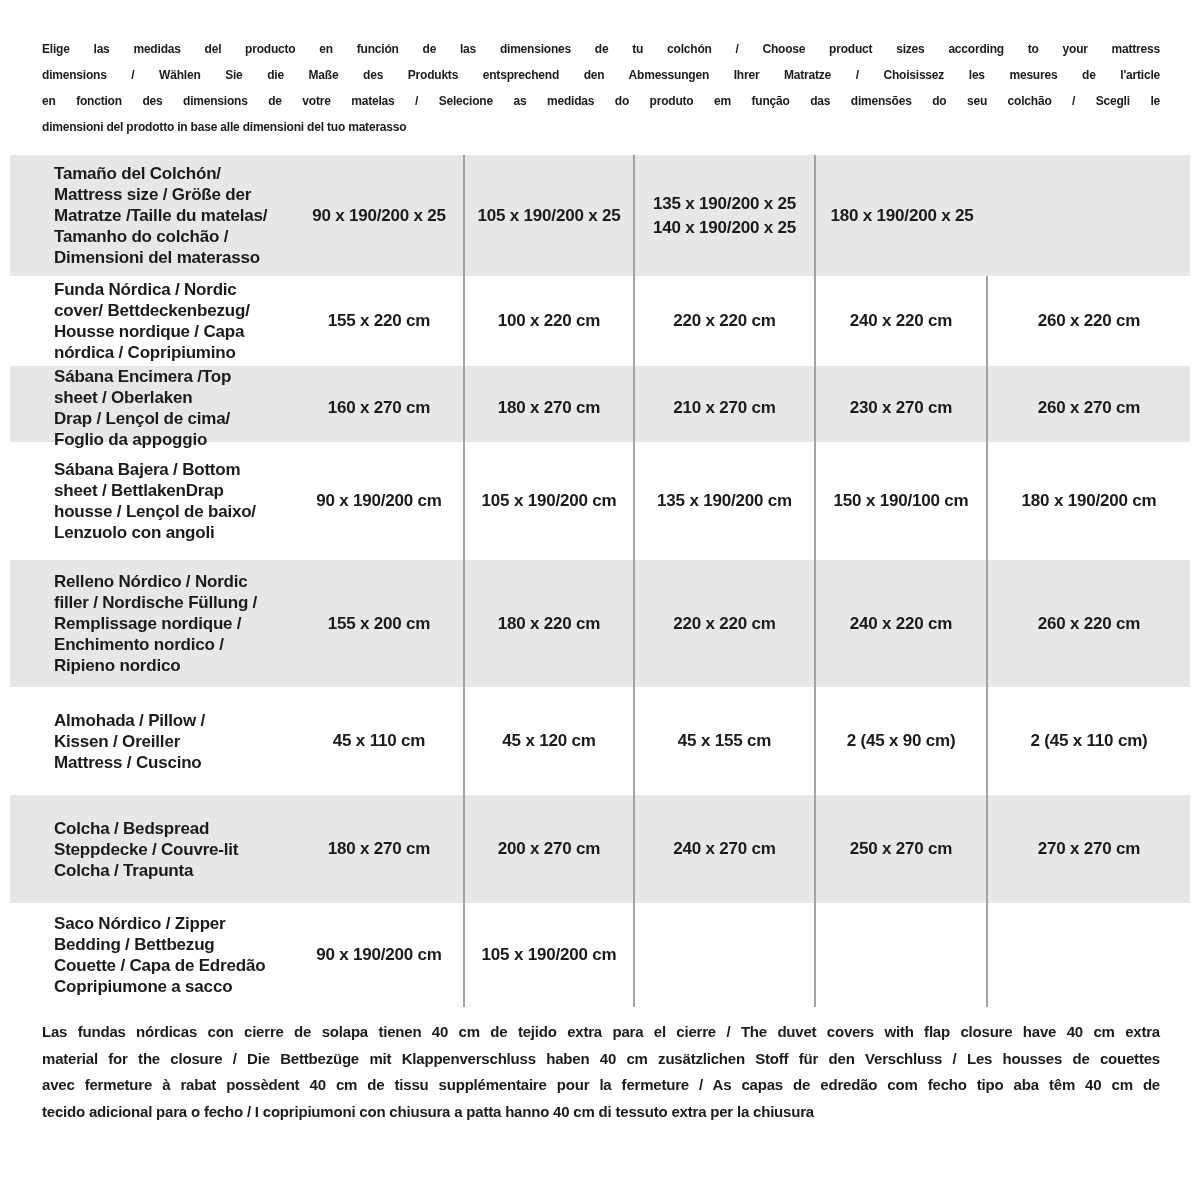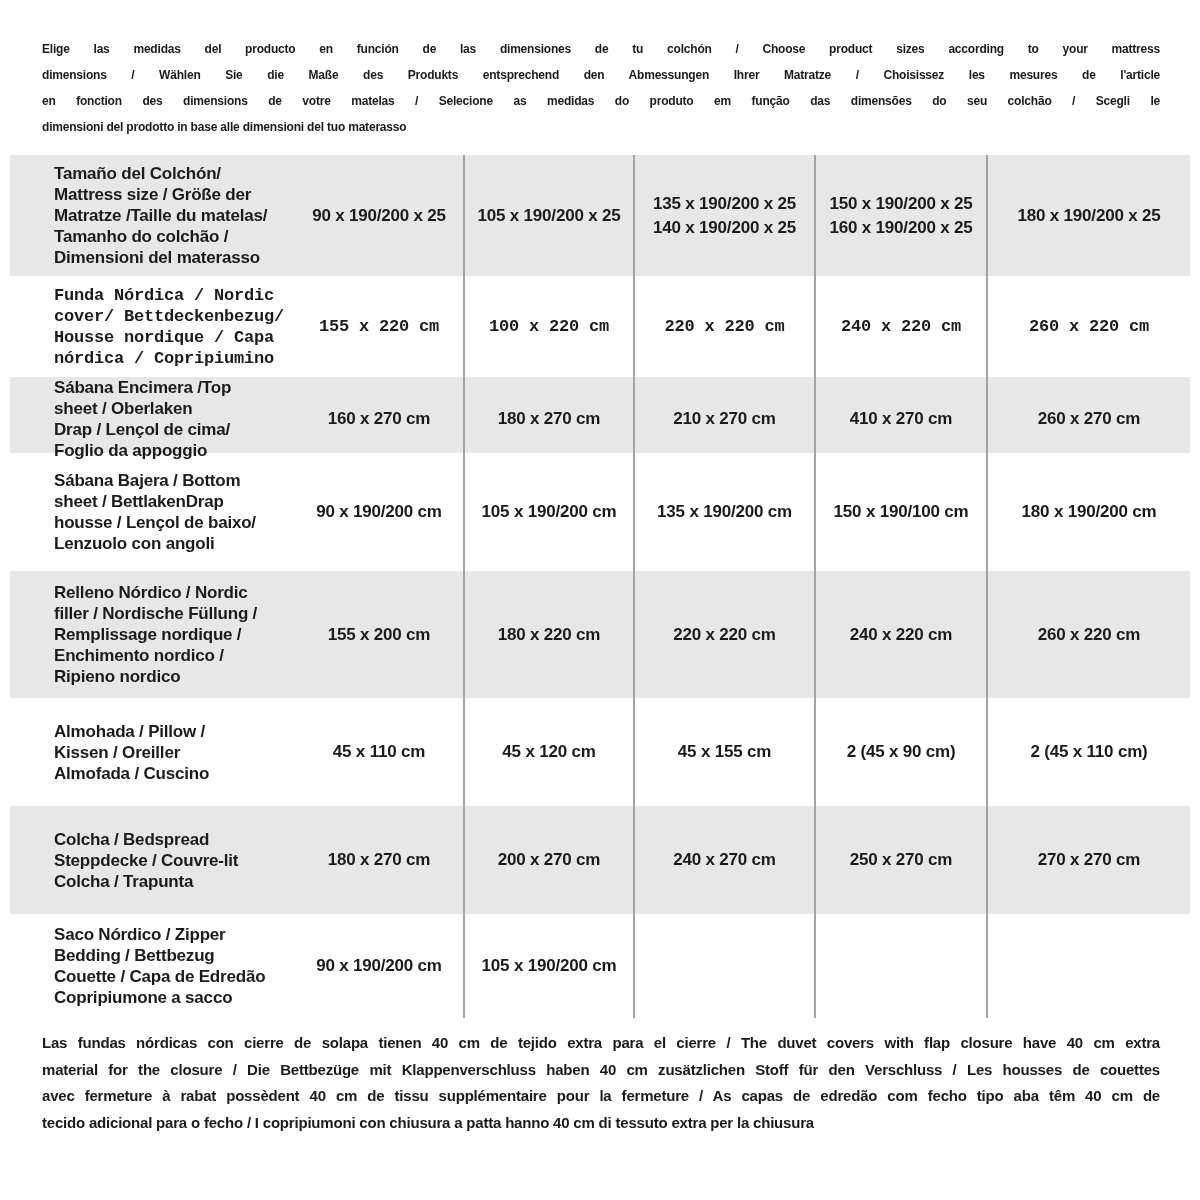--- a/index.html
+++ b/index.html
@@ -33,21 +33,21 @@
 
   
   .sizetable{ margin:15px 0 0 10px; width:1180px; }
   .row{
     display:grid;
     grid-template-columns:285px 170px 170px 181px 172px 202px;
     width:1180px;
   }
   .row.stripe{ background:var(--stripe); }
   .row:nth-child(1){ height:121px; }
-  .row:nth-child(2){ height:101px;font-family:Liberation Mono, monospace; }
+  .row:nth-child(2){ height:90px; }
   .row:nth-child(3){ height:76px; }
   .row:nth-child(4){ height:118px; }
   .row:nth-child(5){ height:127px; }
   .row:nth-child(6){ height:108px; }
   .row:nth-child(7){ height:108px; }
   .row:nth-child(8){ height:104px; }
 
   .cell{
     display:flex; align-items:center;
     white-space:pre-line;
@@ -81,22 +81,20 @@
     <div class="row stripe">
       <div class="cell c-label">Tamaño del Colchón/
 Mattress size / Größe der
 Matratze /Taille du matelas/
 Tamanho do colchão /
 Dimensioni del materasso</div>
       <div class="cell c-val">90 x 190/200 x 25</div>
       <div class="cell c-val">105 x 190/200 x 25</div>
       <div class="cell c-val">135 x 190/200 x 25
 140 x 190/200 x 25</div>
-      <div class="cell c-val">150 x 190/200 x 25
-160 x 190/200 x 25</div>
       <div class="cell c-val">180 x 190/200 x 25</div>
     </div>
 
     <div class="row">
       <div class="cell c-label">Funda Nórdica /  Nordic
 cover/ Bettdeckenbezug/
 Housse nordique  / Capa
 nórdica / Copripiumino</div>
       <div class="cell c-val">155 x 220 cm</div>
       <div class="cell c-val">100 x 220 cm</div>
@@ -106,21 +104,21 @@
     </div>
 
     <div class="row stripe">
       <div class="cell c-label">Sábana Encimera /Top
 sheet / Oberlaken
 Drap / Lençol de cima/
 Foglio da appoggio</div>
       <div class="cell c-val">160 x 270 cm</div>
       <div class="cell c-val">180 x 270 cm</div>
       <div class="cell c-val">210 x 270 cm</div>
-      <div class="cell c-val">410 x 270 cm</div>
+      <div class="cell c-val">230 x 270 cm</div>
       <div class="cell c-val">260 x 270 cm</div>
     </div>
 
     <div class="row">
       <div class="cell c-label">Sábana Bajera / Bottom
 sheet / BettlakenDrap
 housse / Lençol de baixo/
 Lenzuolo con angoli</div>
       <div class="cell c-val">90 x 190/200 cm</div>
       <div class="cell c-val">105 x 190/200 cm</div>
@@ -138,21 +136,21 @@
       <div class="cell c-val">155 x 200 cm</div>
       <div class="cell c-val">180 x 220 cm</div>
       <div class="cell c-val">220 x 220 cm</div>
       <div class="cell c-val">240 x 220 cm</div>
       <div class="cell c-val">260 x 220 cm</div>
     </div>
 
     <div class="row">
       <div class="cell c-label">Almohada  / Pillow /
 Kissen / Oreiller
-Almofada / Cuscino</div>
+Mattress / Cuscino</div>
       <div class="cell c-val">45 x 110 cm</div>
       <div class="cell c-val">45 x 120 cm</div>
       <div class="cell c-val">45 x 155 cm</div>
       <div class="cell c-val">2 (45 x 90 cm)</div>
       <div class="cell c-val">2 (45 x 110 cm)</div>
     </div>
 
     <div class="row stripe">
       <div class="cell c-label">Colcha / Bedspread
 Steppdecke / Couvre-lit

